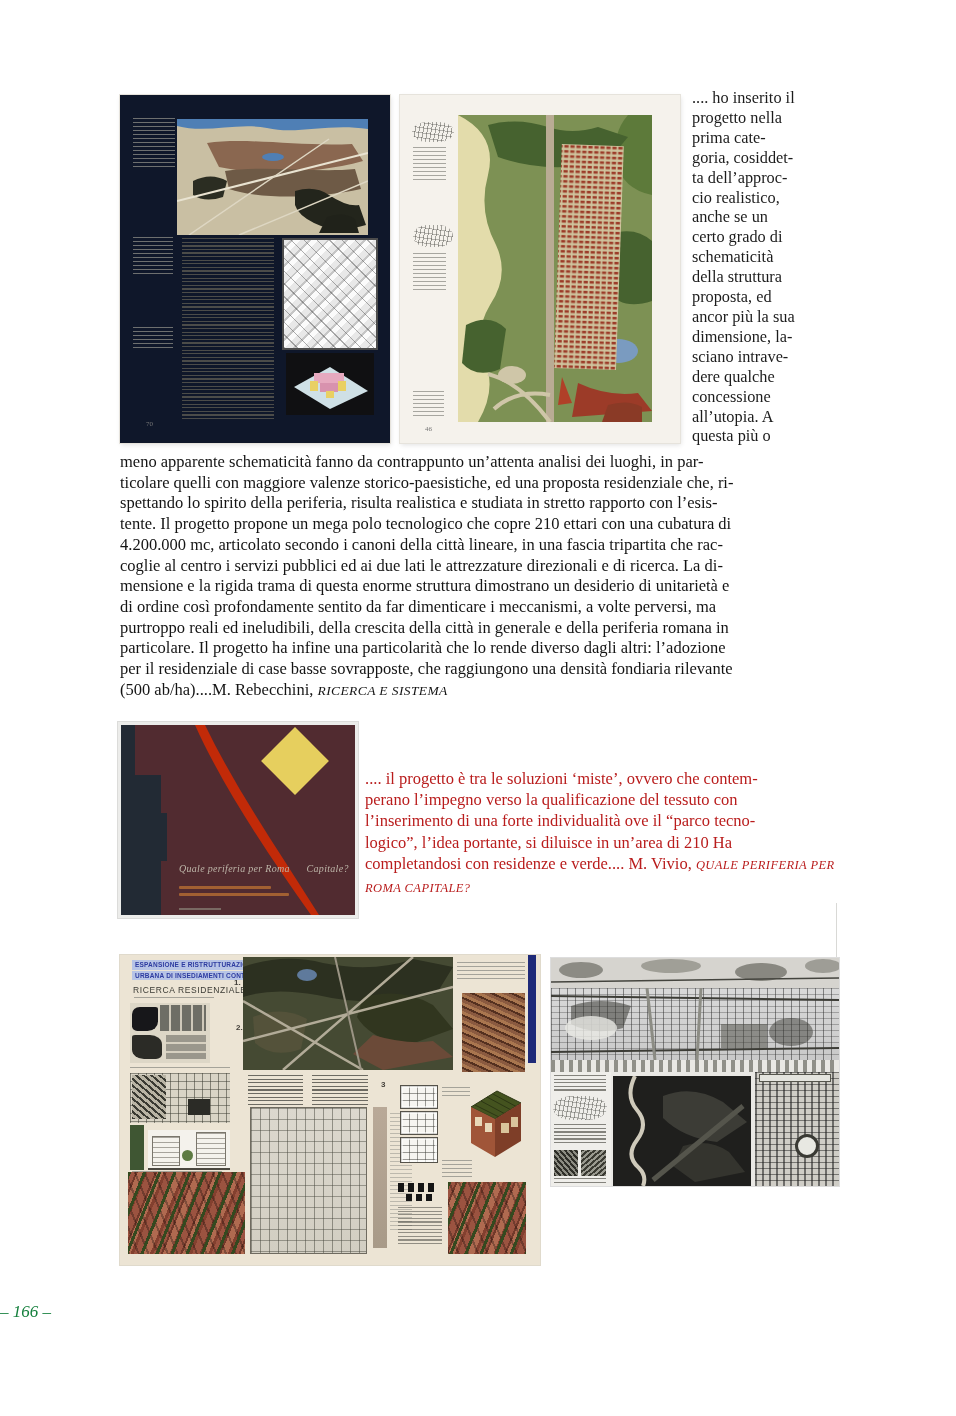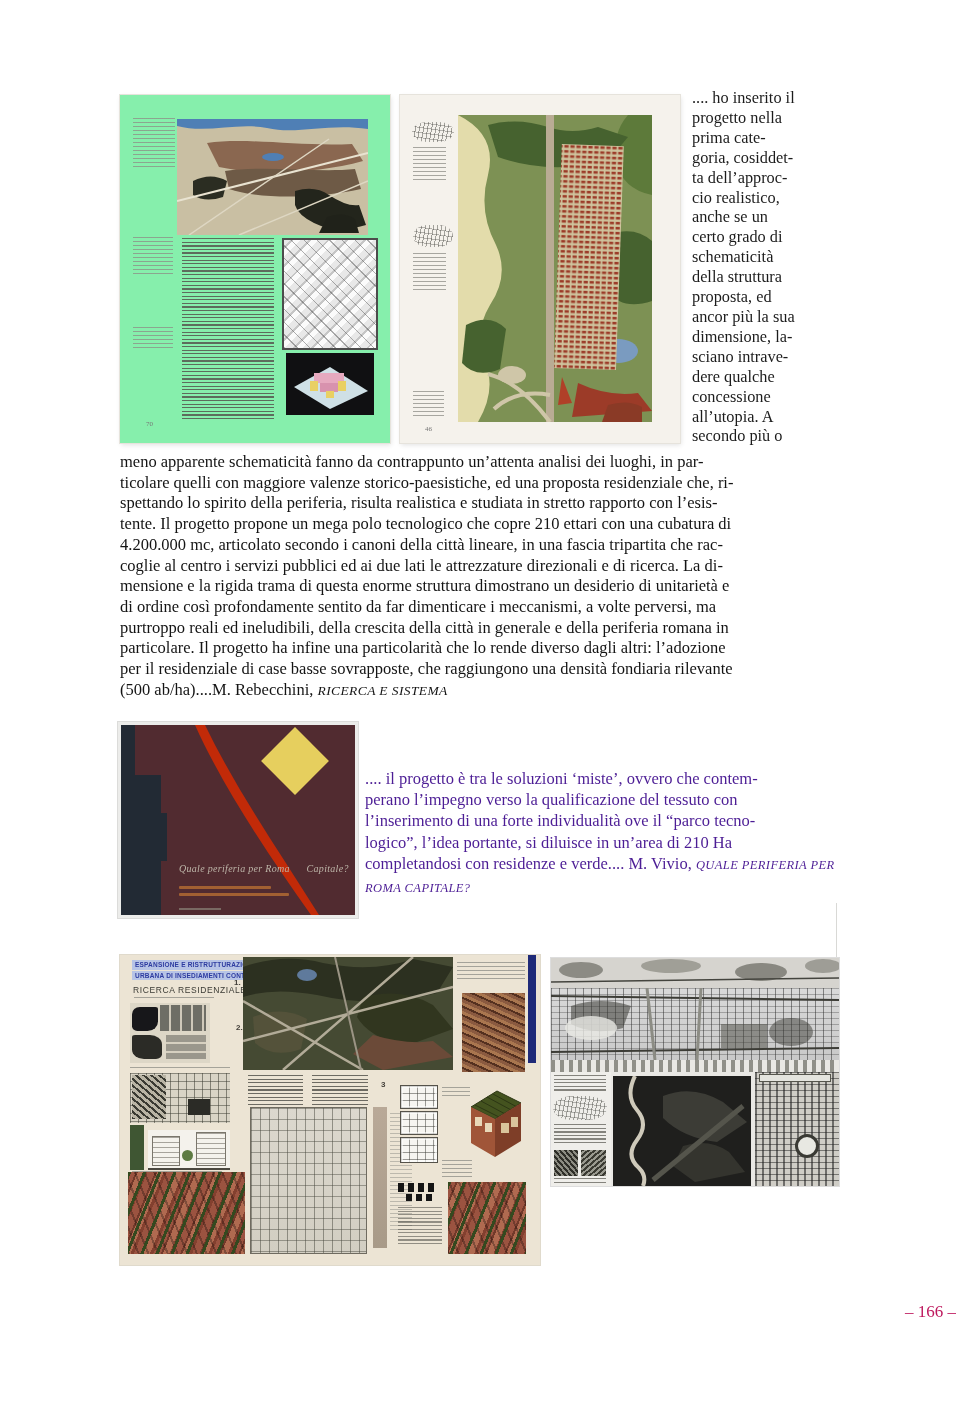--- a/index.html
+++ b/index.html
@@ -2,25 +2,25 @@
 <html><head>
 <meta charset="utf-8">
 <style>
   html,body{margin:0;padding:0;background:#fff;}
   .page{position:relative;width:956px;height:1416px;background:#ffffff;overflow:hidden;
         font-family:"Liberation Serif",serif;color:#111;}
   .abs{position:absolute;}
   
   .coltext{font-size:16.3px;line-height:19.9px;white-space:pre-line;color:#1c1c1c;}
   .bodytext{font-size:16.5px;line-height:20.7px;white-space:pre-line;color:#141414;}
-  .vivtext{font-size:16.5px;line-height:21.2px;white-space:pre-line;color:#4c1d95;}
+  .vivtext{font-size:16.5px;line-height:21.2px;white-space:pre-line;color:#b91c1c;}
   .cite{font-style:italic;font-size:13.5px;letter-spacing:.4px;}
-  .pagenum{font-size:17px;color:#be185d;text-align:right;width:100%;}
+  .pagenum{font-size:17px;color:#15803d;text-align:left;width:100%;font-style:italic;}
   
-  .scanpage{background:#86efac;box-shadow:0 0 0 1px #e6e3dc,1px 2px 5px rgba(0,0,0,.12);}
+  .scanpage{background:#0f172a;box-shadow:0 0 0 1px #e6e3dc,1px 2px 5px rgba(0,0,0,.12);}
   .ph{background:repeating-linear-gradient(to bottom,#8d8d86 0,#8d8d86 1.1px,rgba(0,0,0,0) 1.1px,rgba(0,0,0,0) 4px);opacity:.75;}
   .ph-dense{background:repeating-linear-gradient(to bottom,#56554e 0,#56554e 1.3px,rgba(0,0,0,0) 1.3px,rgba(0,0,0,0) 3.6px);opacity:.85;}
   .sketchbox{background:
      repeating-linear-gradient(100deg,rgba(60,60,55,.45) 0 1px,transparent 1px 4px),
      repeating-linear-gradient(8deg,rgba(60,60,55,.35) 0 1px,transparent 1px 5px);
      border-radius:40%/55%;}
   .tinynum{font-size:7px;color:#777;}
   .axon{border:2px solid #4c4c4c;background:
      repeating-linear-gradient(45deg,rgba(45,45,45,.38) 0 1px,transparent 1px 9px),
      repeating-linear-gradient(-45deg,#fbfbfb 0 5px,#c6c6c6 5px 7px,#e8e8e8 7px 13px);}
@@ -140,21 +140,21 @@
 certo grado di
 schematicità
 della struttura
 proposta, ed
 ancor più la sua
 dimensione, la-
 sciano intrave-
 dere qualche
 concessione
 all’utopia.  A
-secondo più o</div>
+questa più o</div>
 
   <div class="abs bodytext" style="left:120px;top:452px;width:724px;"><span>meno apparente schematicità fanno da contrappunto un’attenta analisi dei luoghi, in par-
 ticolare quelli con maggiore valenze storico-paesistiche, ed una proposta residenziale che, ri-
 spettando lo spirito della periferia, risulta realistica e studiata in stretto rapporto con l’esis-
 tente. Il progetto propone un mega polo tecnologico che copre 210 ettari con una cubatura di
 4.200.000 mc, articolato secondo i canoni della città lineare, in una fascia tripartita che rac-
 coglie al centro i servizi pubblici ed ai due lati le attrezzature direzionali e di ricerca. La di-
 mensione e la rigida trama di questa enorme struttura dimostrano un desiderio di unitarietà e
 di ordine così profondamente sentito da far dimenticare i meccanismi, a volte perversi, ma
 purtroppo reali ed ineludibili, della crescita della città in generale e della periferia romana in

